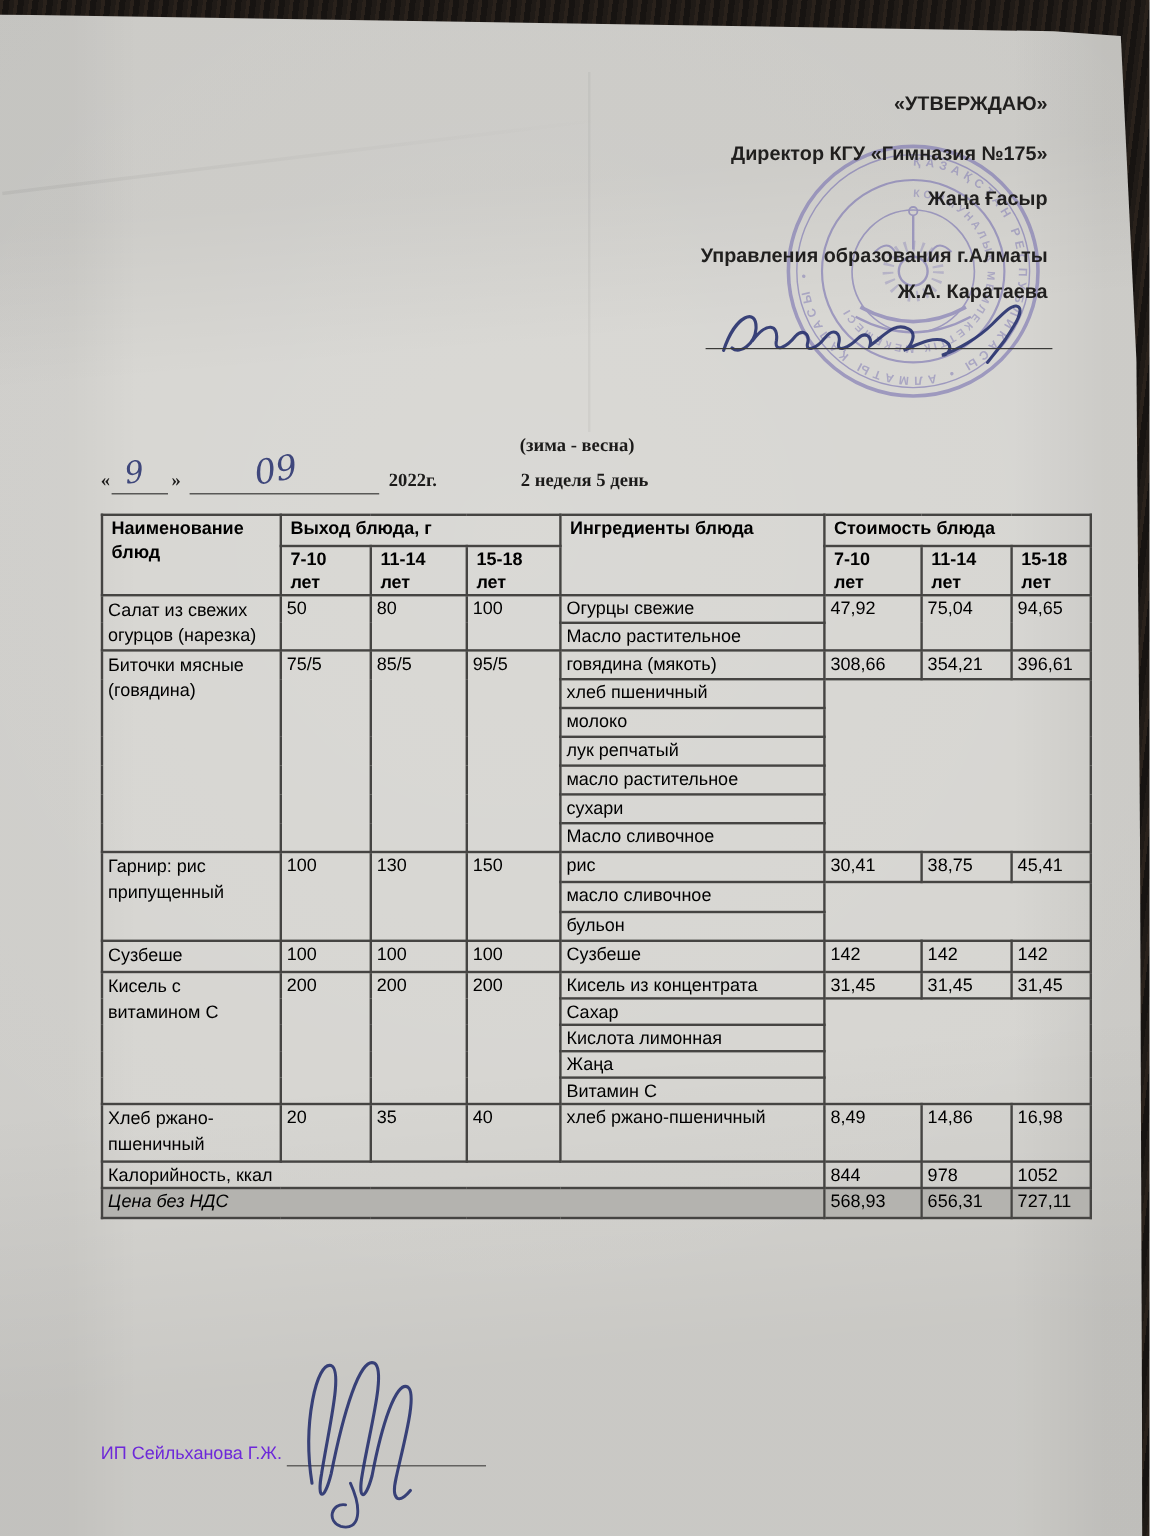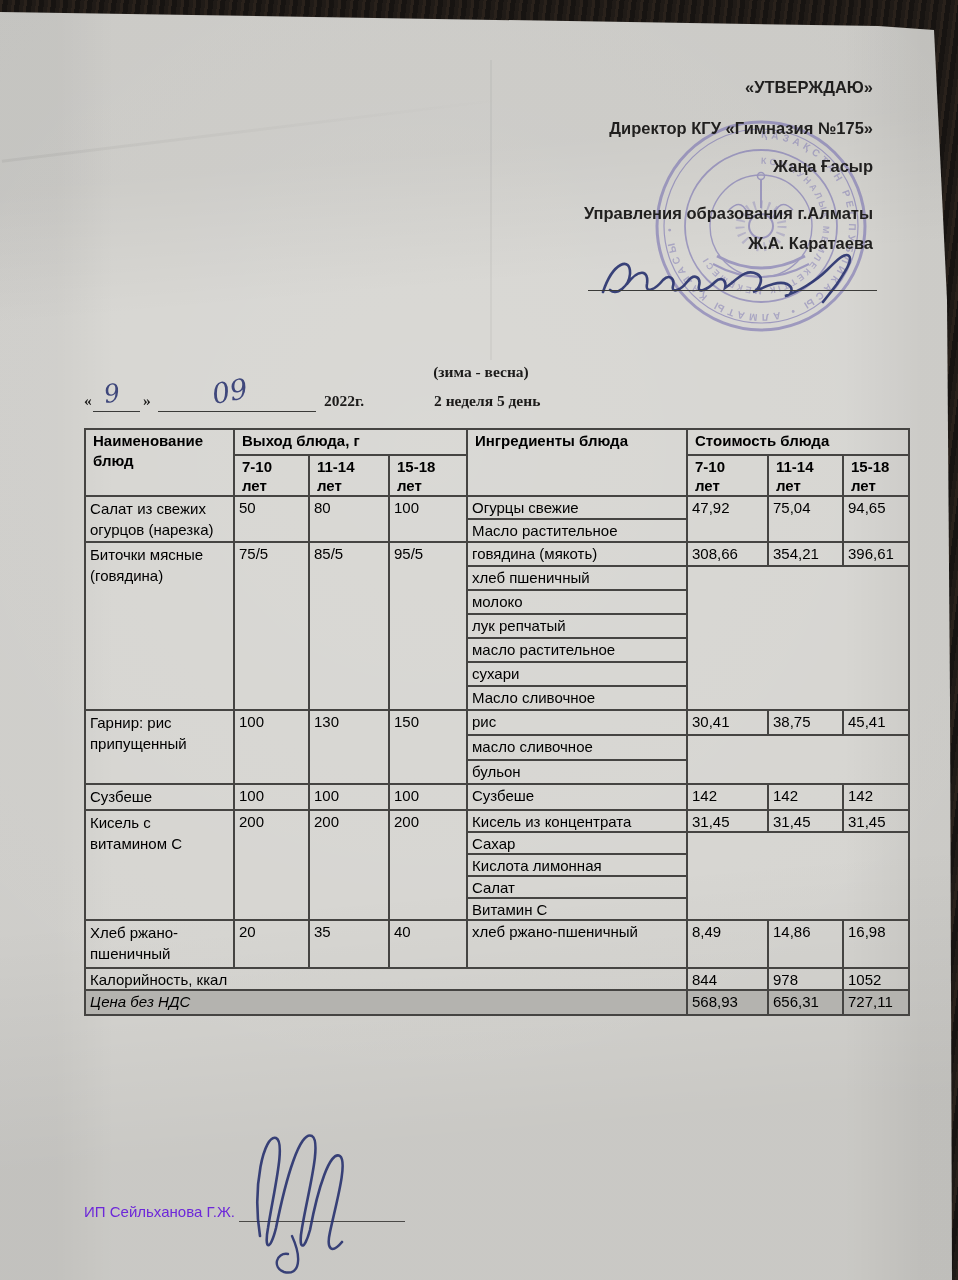--- a/index.html
+++ b/index.html
@@ -262,21 +262,21 @@
         <td rowspan="1" class="c-num">31,45</td>
       </tr>
       <tr style="height: 21px;">
         <td class="c-ing">Сахар</td>
         <td rowspan="4" colspan="3"></td>
       </tr>
       <tr style="height: 21px;">
         <td class="c-ing">Кислота лимонная</td>
       </tr>
       <tr style="height: 21px;">
-        <td class="c-ing">Салат</td>
+        <td class="c-ing">Жаңа</td>
       </tr>
       <tr style="height: 21px;">
         <td class="c-ing">Витамин С</td>
       </tr>
       <tr style="height: 48px;">
         <td rowspan="1" class="c-name">Хлеб ржано-пшеничный</td>
         <td rowspan="1" class="c-num">20</td>
         <td rowspan="1" class="c-num">35</td>
         <td rowspan="1" class="c-num">40</td>
         <td class="c-ing">хлеб ржано-пшеничный</td>

